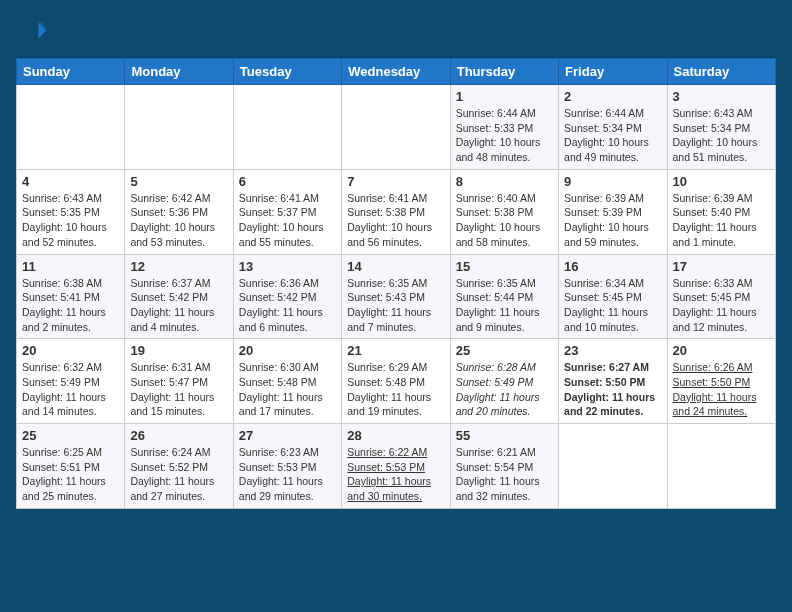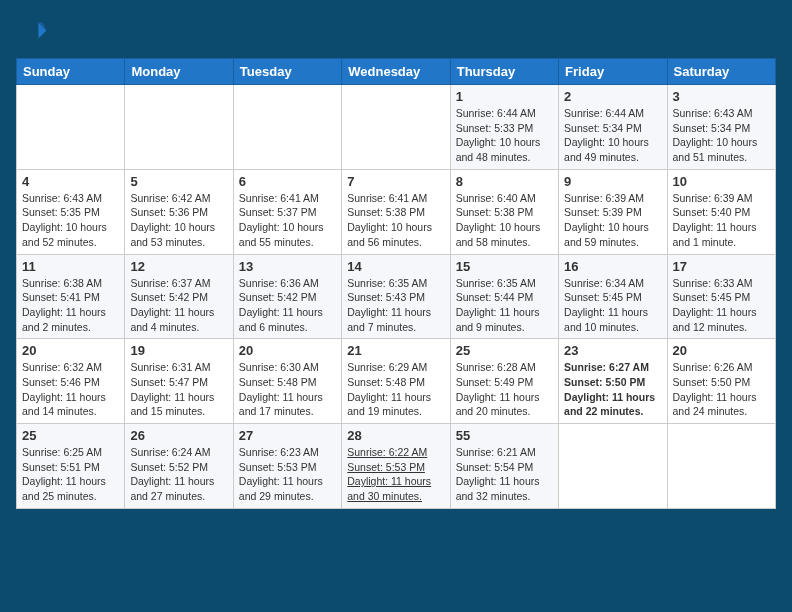--- a/index.html
+++ b/index.html
@@ -239,21 +239,21 @@
             <span class="day-number">17</span>
             <div class="day-info" style="white-space: pre-line;">Sunrise: 6:33 AM
 Sunset: 5:45 PM
 Daylight: 11 hours and 12 minutes.</div>
           </td>
         </tr>
         <tr>
           <td>
             <span class="day-number">20</span>
             <div class="day-info" style="white-space: pre-line;">Sunrise: 6:32 AM
-Sunset: 5:46 PM
+Sunset: 5:49 PM
 Daylight: 11 hours and 14 minutes.</div>
           </td>
           <td>
             <span class="day-number">19</span>
             <div class="day-info" style="white-space: pre-line;">Sunrise: 6:31 AM
 Sunset: 5:47 PM
 Daylight: 11 hours and 15 minutes.</div>
           </td>
           <td>
             <span class="day-number">20</span>
@@ -262,33 +262,33 @@
 Daylight: 11 hours and 17 minutes.</div>
           </td>
           <td>
             <span class="day-number">21</span>
             <div class="day-info" style="white-space: pre-line;">Sunrise: 6:29 AM
 Sunset: 5:48 PM
 Daylight: 11 hours and 19 minutes.</div>
           </td>
           <td>
             <span class="day-number">25</span>
-            <div class="day-info" style="white-space: pre-line;">Sunrise: 6:28 AM
+            <div class="day-info" style="white-space: pre-line; font-style: italic;">Sunrise: 6:28 AM
 Sunset: 5:49 PM
 Daylight: 11 hours and 20 minutes.</div>
           </td>
           <td>
             <span class="day-number">23</span>
             <div class="day-info" style="white-space: pre-line; font-weight: bold;">Sunrise: 6:27 AM
 Sunset: 5:50 PM
 Daylight: 11 hours and 22 minutes.</div>
           </td>
           <td>
             <span class="day-number">20</span>
-            <div class="day-info" style="white-space: pre-line;">Sunrise: 6:26 AM
+            <div class="day-info" style="white-space: pre-line; text-decoration: underline;">Sunrise: 6:26 AM
 Sunset: 5:50 PM
 Daylight: 11 hours and 24 minutes.</div>
           </td>
         </tr>
         <tr>
           <td>
             <span class="day-number">25</span>
             <div class="day-info" style="white-space: pre-line;">Sunrise: 6:25 AM
 Sunset: 5:51 PM
 Daylight: 11 hours and 25 minutes.</div>

